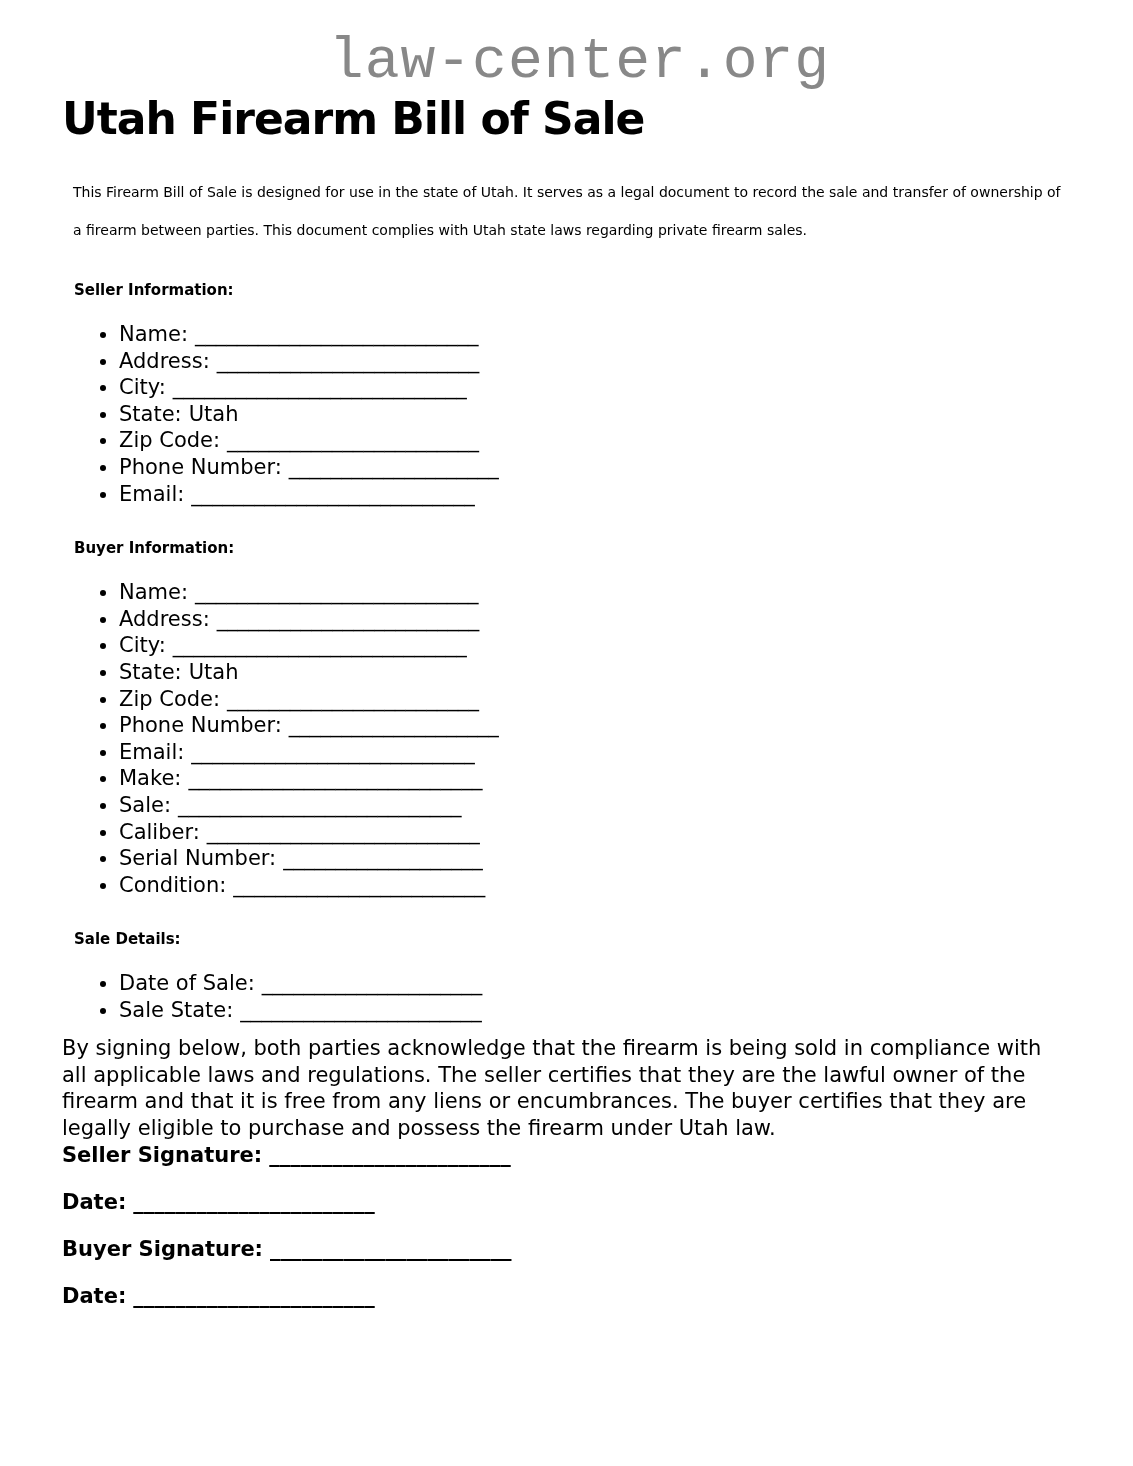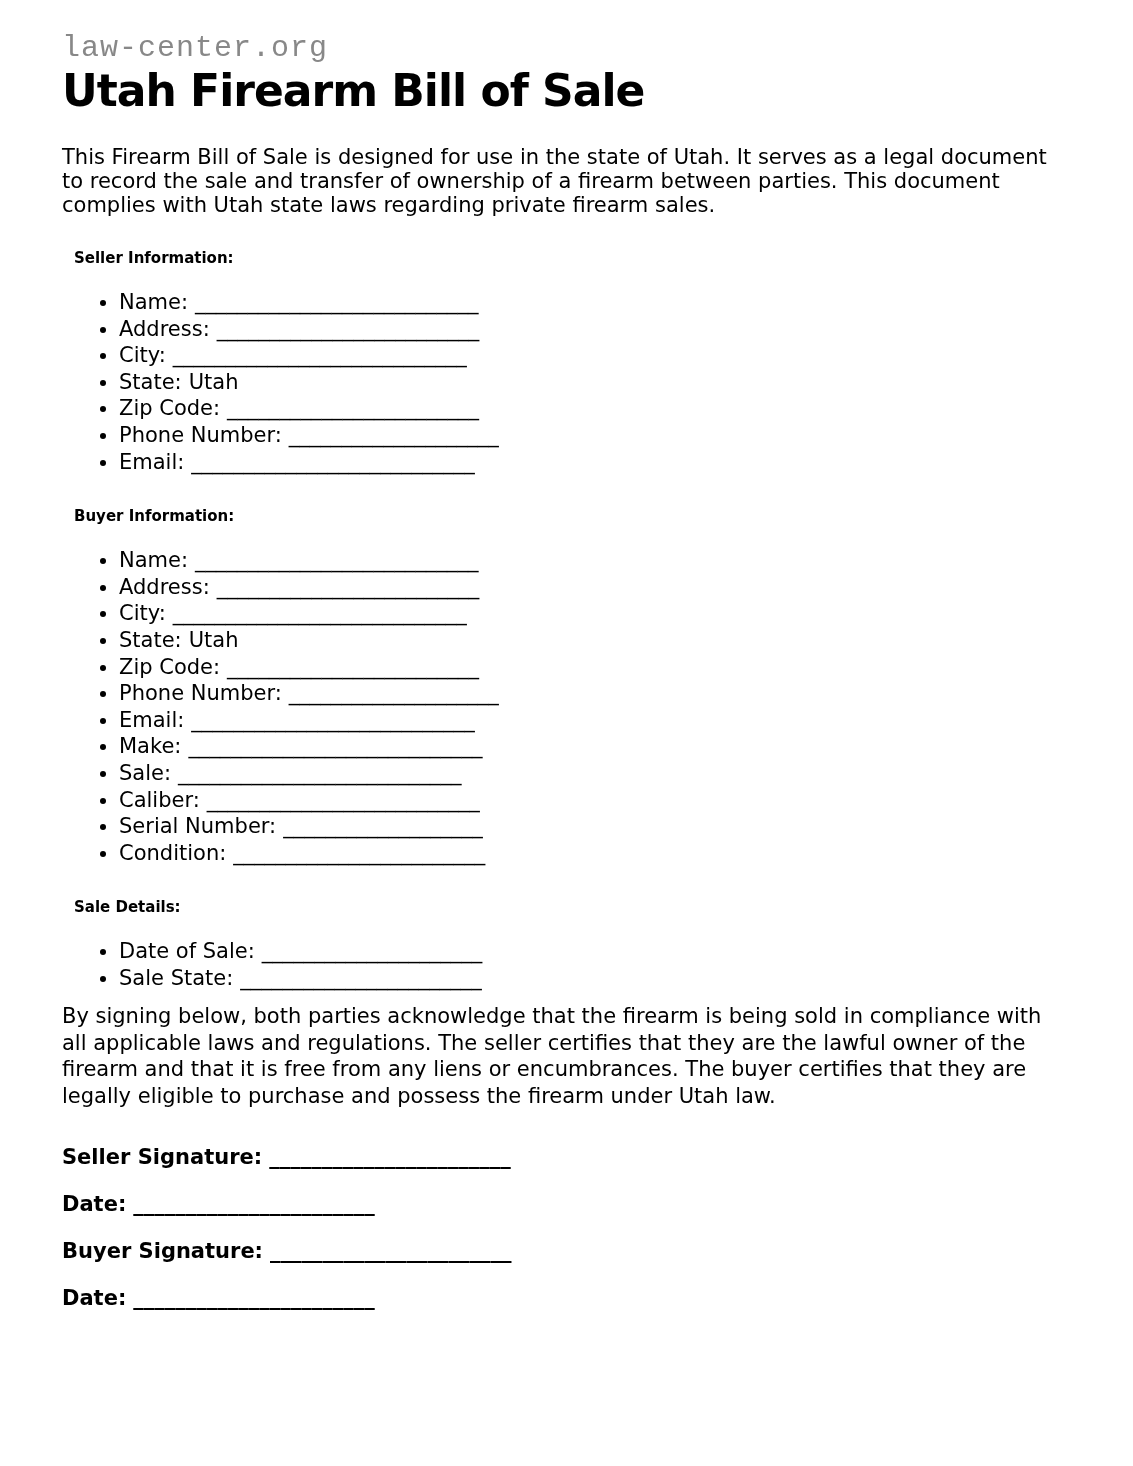--- a/index.html
+++ b/index.html
@@ -7,40 +7,40 @@
   .page {
     width: 1133px;
     height: 1466px;
     background: #ffffff;
     color: #000000;
     font-family: "DejaVu Sans", sans-serif;
     padding: 33px 62px 20px 62px;
     overflow: hidden;
   }
   .logo {
-    text-align: left;
+    text-align: center;
     font-family: "Liberation Mono", monospace;
-    font-size: 30px;
+    font-size: 58px;
     line-height: 1.0;
     color: #888888;
     letter-spacing: 1px;
     margin-right: -26px;
     white-space: nowrap;
   }
   h1.title {
     font-size: 44px;
     line-height: 48px;
     font-weight: bold;
     letter-spacing: -1px;
     margin: 4px 0 0 0;
   }
   p.intro {
-    font-size: 21px;
-    line-height: 24px;
-    margin: 30px 0 0 0;
+    font-size: 14px;
+    line-height: 38px;
+    margin: 30px 0 0 11px;
     max-width: 1010px;
   }
   h2.section-heading {
     font-size: 15px;
     line-height: 28px;
     font-weight: bold;
     margin: 27px 0 17px 12px;
   }
   ul.field-list {
     margin: 0;
@@ -50,21 +50,21 @@
     list-style-type: disc;
   }
   ul.field-list li { padding: 0; margin: 0; }
   .val { margin-left: 7px; white-space: nowrap; }
   p.ack {
     font-size: 21px;
     line-height: 26.5px;
     margin: 12px 0 0 0;
     max-width: 1010px;
   }
-  .sig-block { margin-top: 34px; }
+  .sig-block { }
   p.sig-row {
     font-size: 21px;
     line-height: 28px;
     font-weight: bold;
     margin: 19px 0 0 0;
   }
   p.sig-row:first-child { margin-top: 0; }
 </style>
 </head>
 <body>

